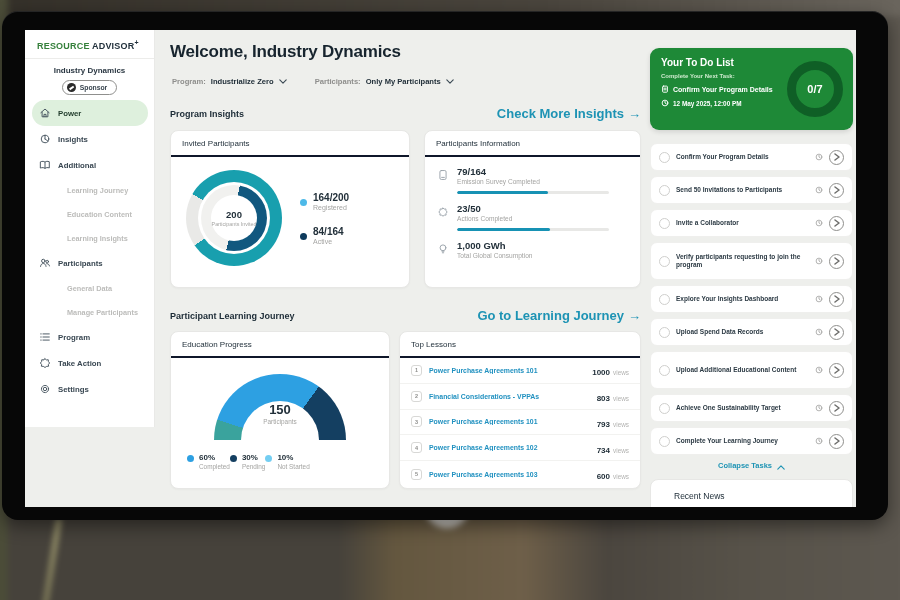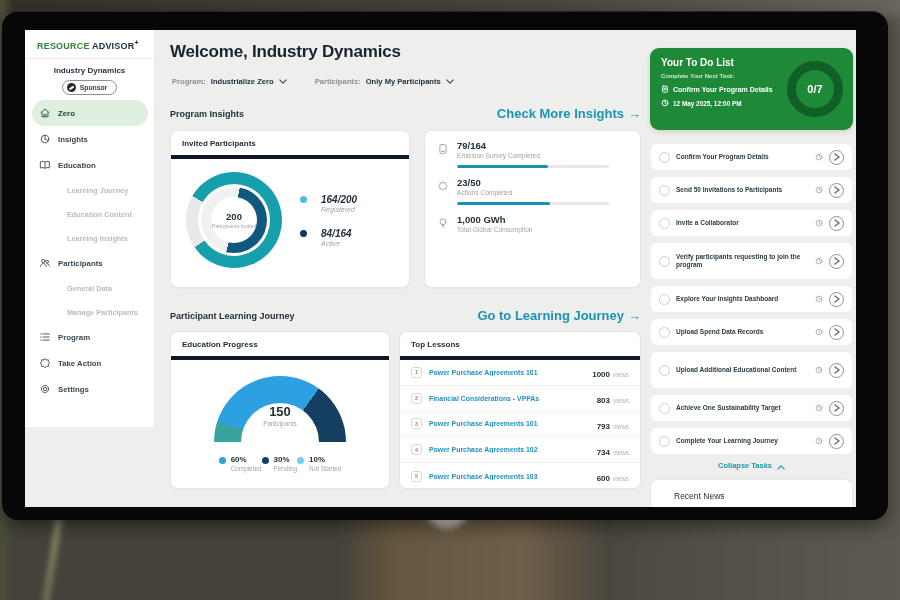--- a/index.html
+++ b/index.html
@@ -34,49 +34,49 @@
   .welcome{position:absolute;left:0;top:12px;font-size:17px;font-weight:800;color:#17242e;letter-spacing:-.2px;}
   .filters{position:absolute;left:2px;top:47px;display:flex;align-items:center;gap:5px;font-size:7.6px;}
   .flabel{color:#8e8e8c;font-weight:600;}
   .fvalue{color:#22303a;font-weight:800;text-align:center;}
   .fgap{width:18px;}
   .chev{width:8px;height:5px;stroke:#3c4a55;fill:none;stroke-width:1.4;stroke-linecap:round;stroke-linejoin:round;}
   .secrow{position:absolute;left:0;width:471px;display:flex;justify-content:space-between;align-items:center;}
   .sectitle{font-size:9px;font-weight:800;color:#1c2b36;}
   .seclink{font-size:13px;font-weight:800;color:#1d93b4;display:flex;align-items:center;gap:4px;cursor:pointer;}
   .card{position:absolute;background:#fff;border:1px solid #e7e7e5;border-radius:8px;box-shadow:0 1px 2px rgba(0,0,0,.03);}
-  .ctitle{padding:8px 11px 7px;font-size:8px;font-weight:700;color:#1c2b36;border-bottom:4px solid #0f172a;}
+  .ctitle{padding:8px 11px 7px;font-size:8px;font-weight:400;color:#1c2b36;border-bottom:2px solid #0f172a;}
   
   .donutwrap{display:flex;align-items:center;}
   .donut{position:relative;width:96px;height:96px;margin:13px 0 0 15px;border-radius:50%;}
   .donut .gap1{position:absolute;inset:12px;border-radius:50%;background:#fff;}
   .donut .ring2{position:absolute;inset:15px;border-radius:50%;}
   .donut .hole{position:absolute;inset:25px;border-radius:50%;background:#fff;display:flex;flex-direction:column;align-items:center;justify-content:center;text-align:center;}
   .donut .hole .v{font-size:9.5px;font-weight:800;color:#22303a;}
   .donut .hole .l{font-size:5.3px;color:#a4a4a2;line-height:1.3;margin-top:1px;}
   .dlegend{margin:13px 0 0 18px;display:flex;flex-direction:column;gap:15px;}
-  .ditem{display:flex;align-items:flex-start;gap:14px;font-style:italic;}
+  .ditem{display:flex;align-items:center;gap:6px;}
   .ldot{width:7px;height:7px;border-radius:50%;margin-top:2px;}
   .ditem .v{font-size:10px;font-weight:800;color:#22303a;}
   .ditem .l{font-size:7px;color:#a4a4a2;margin-top:1px;}
   
   .stat{display:flex;gap:8px;padding:9px 12px 0;}
   .sicon{width:12px;height:12px;flex:0 0 12px;stroke:#9aa3aa;fill:none;stroke-width:1.1;stroke-linecap:round;stroke-linejoin:round;margin-top:3px;}
   .stat .v{font-size:9.5px;font-weight:800;color:#22303a;}
   .stat .l{font-size:6.6px;color:#a4a4a2;margin-top:1px;}
   .bar{width:152px;height:3px;border-radius:2px;background:#e8e8e6;margin-top:6px;overflow:hidden;}
   .fill{height:100%;border-radius:2px;background:#1792b4;}
   
   .gauge{position:relative;width:132px;height:66px;margin:16px auto 0;overflow:hidden;}
   .gauge .disc{position:absolute;left:0;top:0;width:132px;height:132px;border-radius:50%;}
   .gauge .hole{position:absolute;left:27px;top:27px;width:78px;height:78px;border-radius:50%;background:#fff;}
   .gtext{position:absolute;left:0;right:0;top:28px;text-align:center;}
   .gtext .v{font-size:13px;font-weight:800;color:#22303a;}
   .gtext .l{font-size:6.4px;color:#a4a4a2;margin-top:1px;}
-  .glegend{display:flex;justify-content:center;padding:0 16px;margin-top:13px;}
+  .glegend{display:flex;justify-content:flex-start;padding:0 16px;margin-top:13px;}
   .gitem{display:flex;gap:5px;align-items:flex-start;}
   .gitem .v{font-size:8px;font-weight:800;color:#22303a;}
   .gitem .l{font-size:6.4px;color:#a4a4a2;margin-top:1px;}
   
   .lesson{display:flex;align-items:center;gap:7px;height:25.8px;padding:0 11px;border-bottom:1px solid #f2f2f0;}
   .lesson:last-child{border-bottom:none;}
   .rank{width:11px;height:11px;flex:0 0 11px;border:1px solid #d8d8d6;border-radius:3px;display:flex;align-items:center;justify-content:center;font-size:5.5px;color:#8e8e8c;font-weight:700;}
   .ltitle{flex:1;font-size:6.9px;font-weight:700;color:#2191c0;text-decoration:underline;white-space:nowrap;overflow:hidden;cursor:pointer;}
   .lviews{font-size:8px;font-weight:800;color:#22303a;}
   .lsuffix{font-size:6.4px;color:#b3b3b1;margin-left:3px;}
@@ -128,34 +128,34 @@
       <div class="org">Industry Dynamics</div>
       <div class="badge">
         <span class="dot"></span>
         <span class="t">Sponsor</span>
       </div>
       <div class="nav">
         <div class="nitem active">
           <svg class="nicon" viewBox="0 0 14 14">
               <path d="M2.2 6.6 L7 2.4 L11.8 6.6 M3.6 6 V11.4 H10.4 V6 M5.8 11.4 V8.6 H8.2 V11.4"></path>
             </svg>
-          <span>Zero</span>
+          <span>Power</span>
         </div>
         <div class="nitem">
           <svg class="nicon" viewBox="0 0 14 14">
               <circle cx="7" cy="7" r="4.4"></circle>
               <path d="M7 7 V2.6 M7 7 L10.4 9.4"></path>
             </svg>
           <span>Insights</span>
         </div>
         <div class="nitem">
           <svg class="nicon" viewBox="0 0 14 14">
               <path d="M2 3.2 C4 2.3 6 2.7 7 3.7 C8 2.7 10 2.3 12 3.2 V10.4 C10 9.7 8 10 7 11 C6 10 4 9.7 2 10.4 Z M7 3.7 V11"></path>
             </svg>
-          <span>Education</span>
+          <span>Additional</span>
         </div>
         <div class="nsub">
             <span>Learning Journey</span>
           </div>
         <div class="nsub">
             <span>Education Content</span>
           </div>
         <div class="nsub">
             <span>Learning Insights</span>
           </div>
@@ -244,20 +244,21 @@
               <span>
                   <div class="v">84/164</div>
               <div class="l">Active</div>
                 </span>
             </div>
           </div>
         </div>
       </div>
 
       <div class="card" style="left:254px;top:100px;width:217px;height:158px;">
+        <div class="ctitle">Participants Information</div>
         <div class="stat">
           <svg class="sicon" viewBox="0 0 14 14">
               <rect x="3.4" y="1.8" width="7.2" height="10.4" rx="1.6"></rect>
               <path d="M5.4 9.8 H8.6"></path>
             </svg>
           <span>
             <div class="v">79/164</div>
             <div class="l">Emission Survey Completed</div>
             <div class="bar">
                 <div class="fill" style="width: 60%;"></div>

